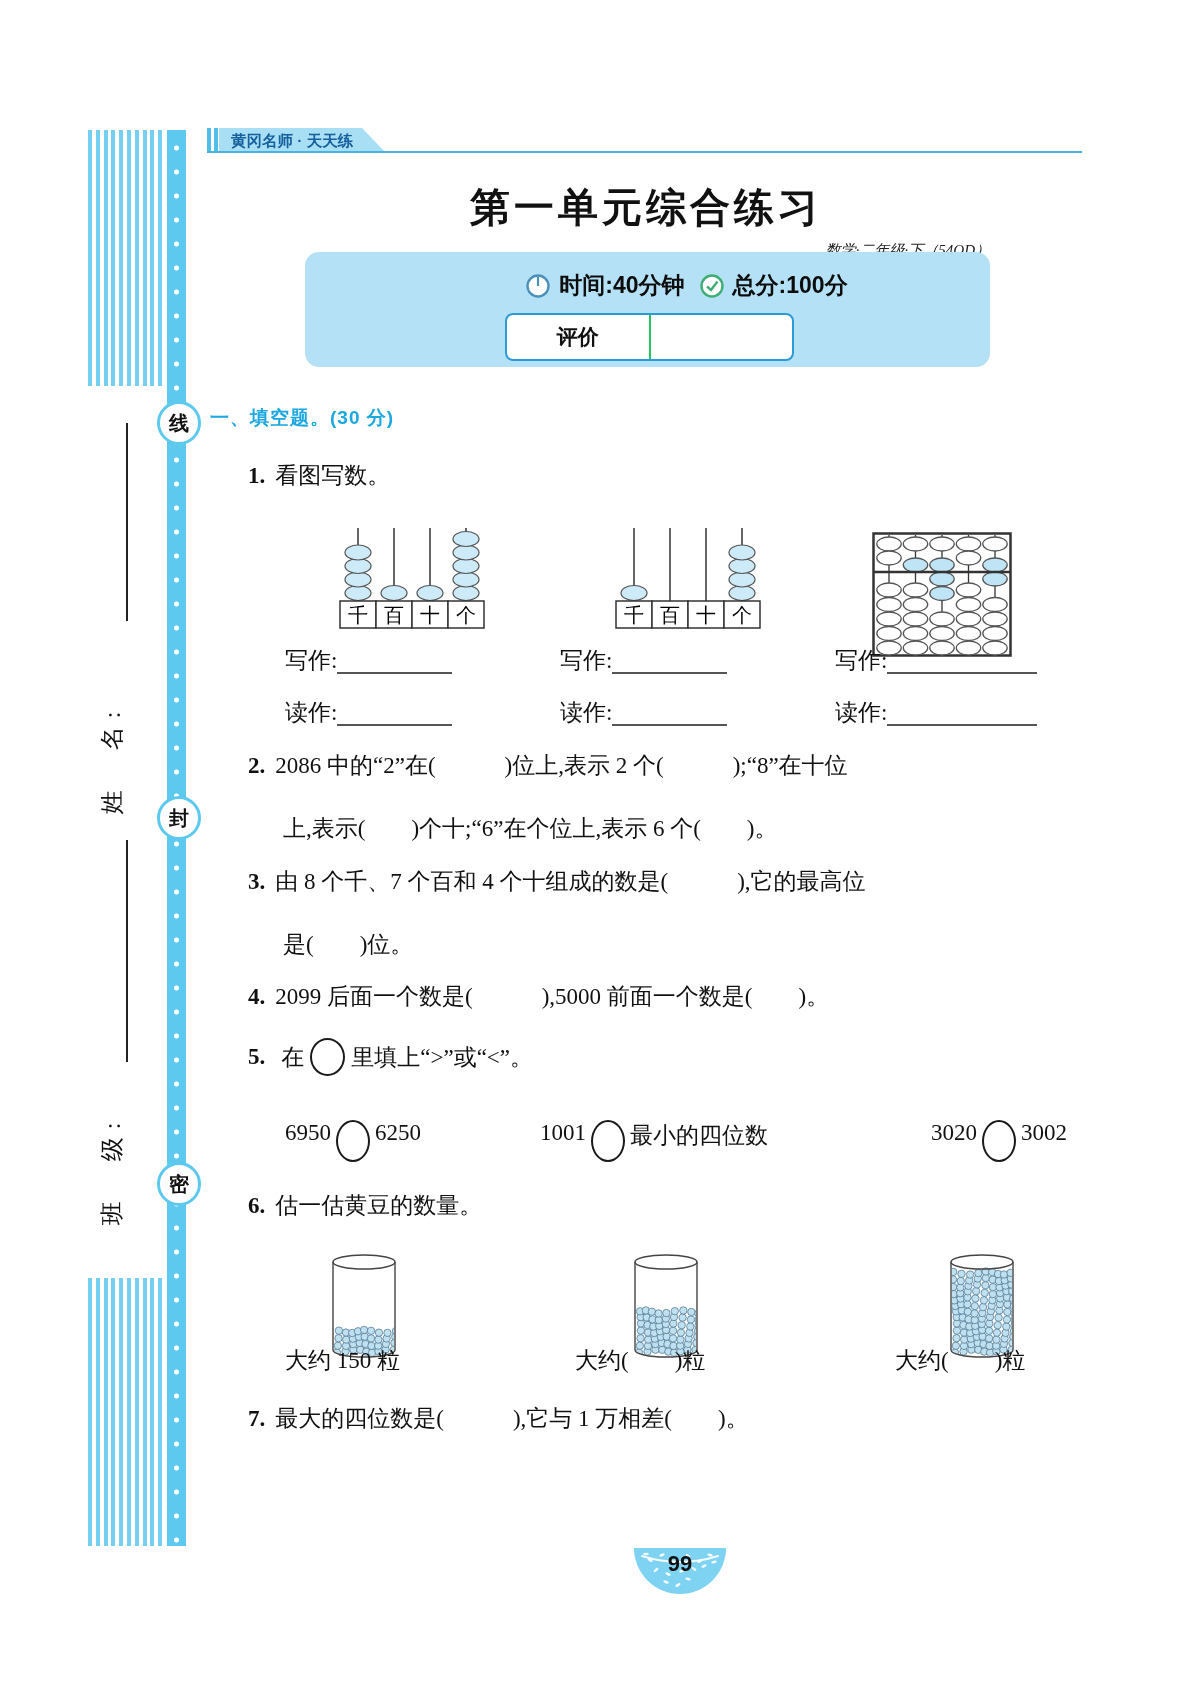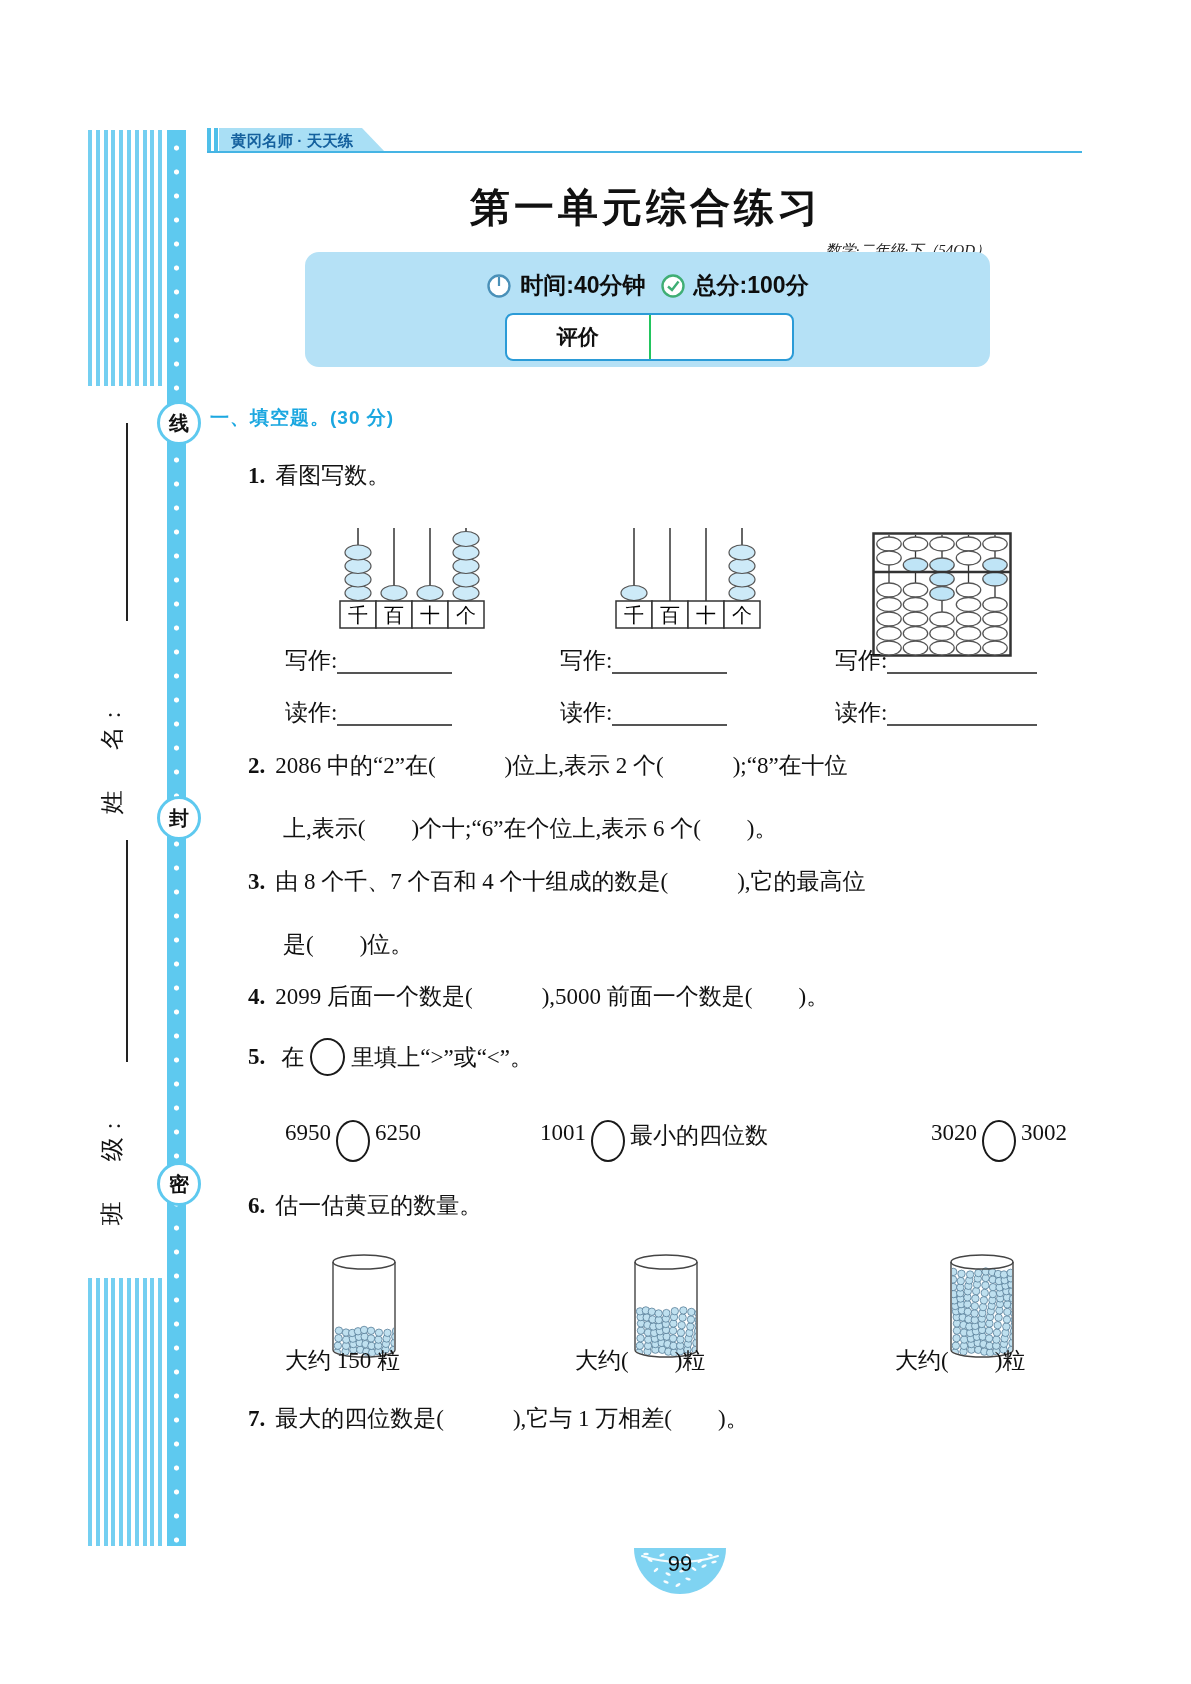--- a/index.html
+++ b/index.html
@@ -34,21 +34,21 @@
   .heading{font-family:"Liberation Sans",sans-serif;font-weight:700;font-size:19px;color:#1ba7e0;letter-spacing:1px;}
   .qline{font-size:23px;white-space:nowrap;}
   .qnum{font-weight:700;margin-right:10px;}
   .blankline{display:inline-block;border-bottom:2px solid #555;height:24px;vertical-align:-6px;}
   .w115{width:115px;} .w150{width:150px;}
   .cmp{display:flex;gap:5px;font-size:23px;}
   .circle{display:inline-block;width:30px;height:38px;border:2px solid #1a1a1a;border-radius:50%;
           vertical-align:middle;background:#fff;}
   .circle.small{width:31px;height:34px;}
   .inlineflex{display:flex;align-items:center;gap:6px;}
-  .badge-num{font-family:"Liberation Sans",sans-serif;font-weight:400;font-size:22px;color:#111;
+  .badge-num{font-family:"Liberation Sans",sans-serif;font-weight:700;font-size:22px;color:#111;
              text-align:center;}
   svg{display:block;}
 </style>
 </head>
 <body>
 
 <div class="page">
 
   <div class="abs stripes" style="left:88px;top:130px;width:78px;height:256px;"></div>
   <div class="abs stripes" style="left:88px;top:1278px;width:78px;height:268px;"></div>
@@ -69,21 +69,21 @@
   <div class="abs vlabel" style="left:42px;top:1154px;width:140px;">班　级:</div>
 
   <div class="abs tabbars" style="left:207px;top:128px;width:11px;height:25px;"></div>
   <div class="abs tab" style="left:219px;top:128px;width:155px;height:25px;">黄冈名师 · 天天练</div>
   <div class="abs hrule" style="left:207px;top:151px;width:875px;"></div>
 
   <div class="abs title" style="left:210px;top:180px;width:872px;">第一单元综合练习</div>
   <div class="abs edition" style="left:690px;top:241px;width:300px;">数学·二年级·下（54QD）</div>
 
   <div class="abs panel" style="left:305px;top:252px;width:685px;height:115px;">
-    <div class="abs inforow" style="left:0;top:18px;width:685px;">
+    <div class="abs inforow" style="left:0;top:18px;width:685px;padding-left:39px;">
       <svg width="26" height="26" viewBox="0 0 26 26">
         <circle cx="13" cy="13" r="10.5" fill="#ffffff" stroke="#4a90b8" stroke-width="2.4"></circle>
         <line x1="13" y1="13" x2="13" y2="4" stroke="#4a90b8" stroke-width="2.2"></line>
       </svg>
       <span>时间:40分钟</span>
       <svg width="26" height="26" viewBox="0 0 26 26" style="margin-left:6px;">
         <circle cx="13" cy="13" r="10.5" fill="#ffffff" stroke="#3fae74" stroke-width="2.4"></circle>
         <path d="M8 13.5 L12 17 L18.5 8.5" fill="none" stroke="#3fae74" stroke-width="2.4"></path>
       </svg>
       <span>总分:100分</span>

